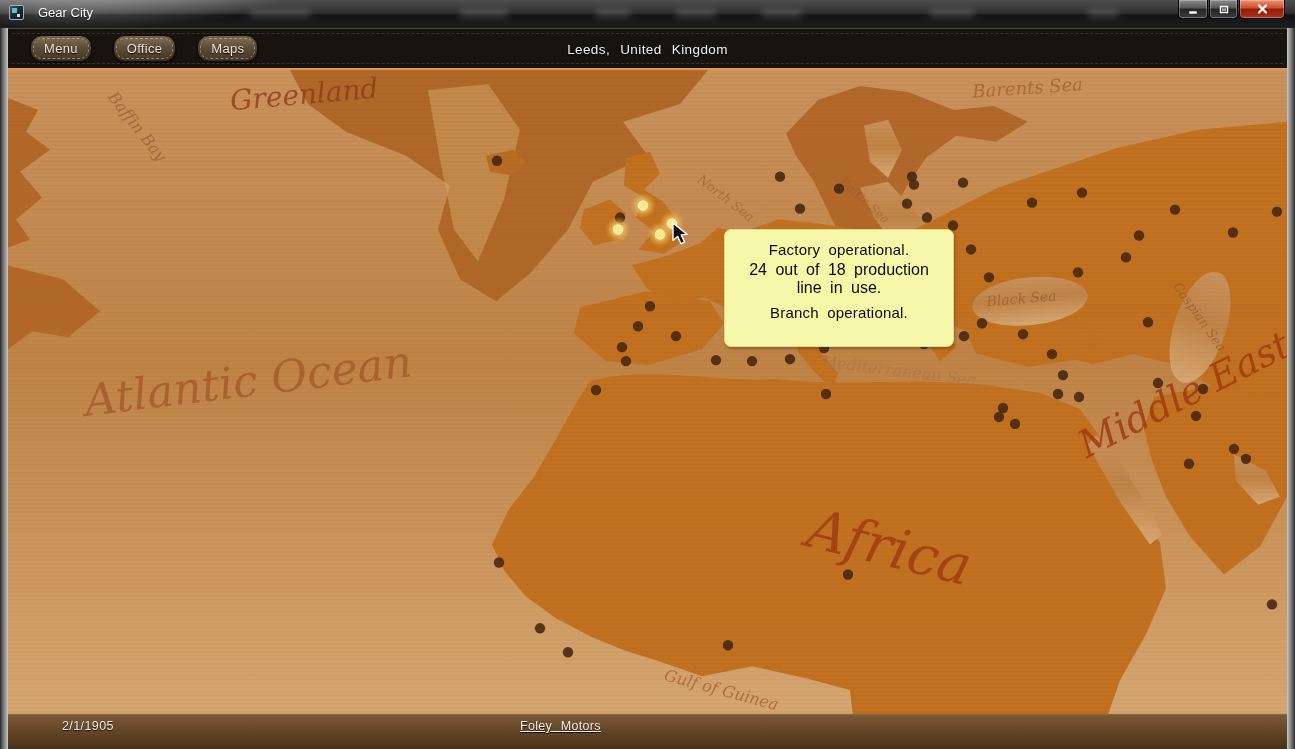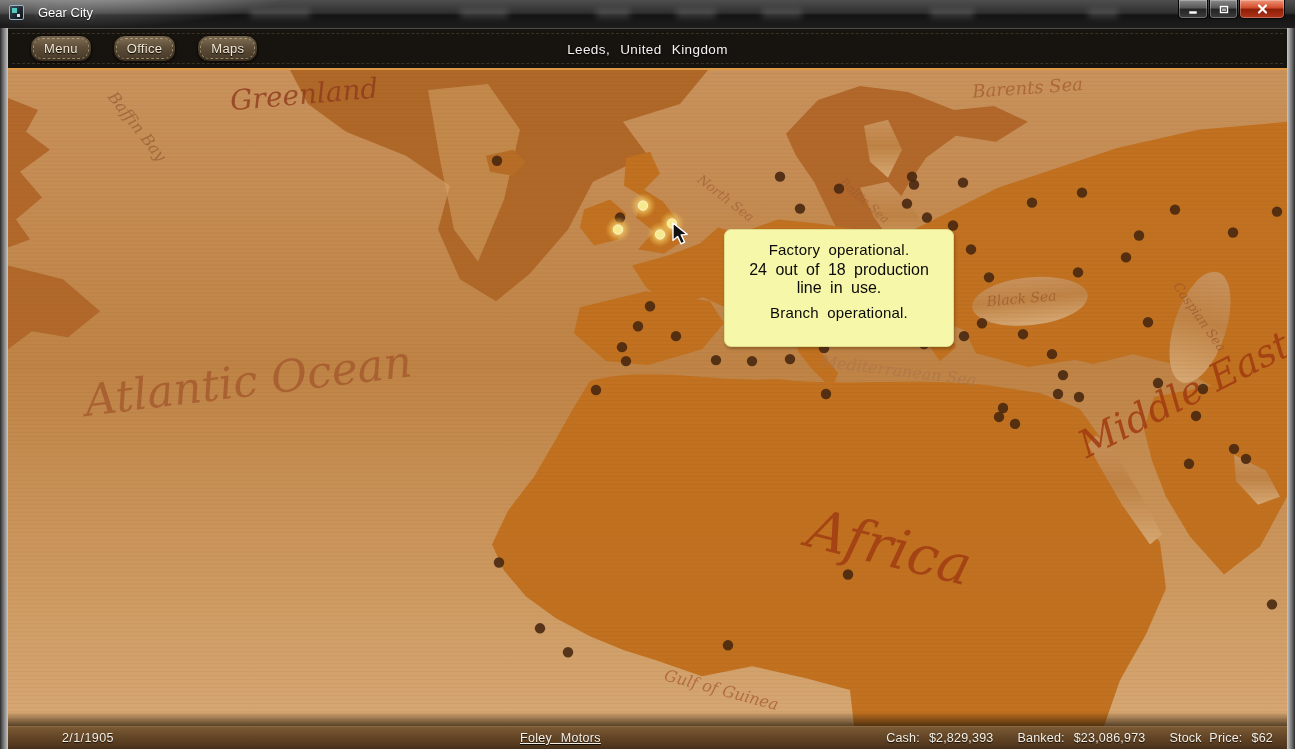--- a/index.html
+++ b/index.html
@@ -71,21 +71,21 @@
     background:#f7f7a9; border:1px solid #dedc8a; border-radius:7px;
     padding:9px 8px 8px 8px; text-align:center; color:#0a0a0a; z-index:15;
     box-shadow:1px 2px 3px rgba(60,35,5,.35);margin-left:48px; }
   .tt-head { font-size:15px; word-spacing:4px; letter-spacing:.2px; margin-top:2px; }
   .tt-body { font-size:16px; word-spacing:4px; line-height:1.15; margin:3px 0 6px 0; }
 
   
   .cursor-icon { position:absolute; left:664px; top:152px; z-index:40; }
 
   
-  .statusbar { position:absolute; left:8px; right:8px; bottom:0; height:23px; z-index:20;
+  .statusbar { position:absolute; left:8px; right:8px; bottom:0; height:35px; z-index:20;
     background:linear-gradient(180deg,#7b5a35 0%,#6b4c2b 30%,#573b1f 75%,#46301a 100%);
     border-top:1px solid #8a6a42; color:#f5f0e6; font-size:12.5px;
     text-shadow:0 1px 1px rgba(0,0,0,.8); }
   .sb-date { position:absolute; left:54px; top:4px; letter-spacing:.4px; }
   .sb-company { position:absolute; left:512px; top:4px; word-spacing:5px; letter-spacing:.3px;text-decoration:underline; }
   .sb-finance { position:absolute; right:14px; top:4px; display:flex; gap:24px; word-spacing:4px; letter-spacing:.2px; }
   .sb-item { display:flex; gap:9px; }
 </style>
 </head>
 <body>
@@ -280,29 +280,15 @@
     </div>
 
     <svg class="cursor-icon" width="22" height="24" viewBox="0 0 22 24">
       <polygon points="1,1 1,18.5 5.6,14.4 9,21.8 12.6,20 9.2,12.9 15.2,12.4" fill="#101010" stroke="#ffffff" stroke-width="1.4" stroke-linejoin="round"></polygon>
     </svg>
   </div>
 
   <div class="statusbar">
     <span class="sb-date">2/1/1905</span>
     <span class="sb-company">Foley Motors</span>
-    <div class="sb-finance">
-      <span class="sb-item">
-        <span>Cash:</span>
-        <span>$2,829,393</span>
-      </span>
-      <span class="sb-item">
-        <span>Banked:</span>
-        <span>$23,086,973</span>
-      </span>
-      <span class="sb-item">
-        <span>Stock Price:</span>
-        <span>$62</span>
-      </span>
-    </div>
   </div>
 
 </div>
 
 </body></html>

